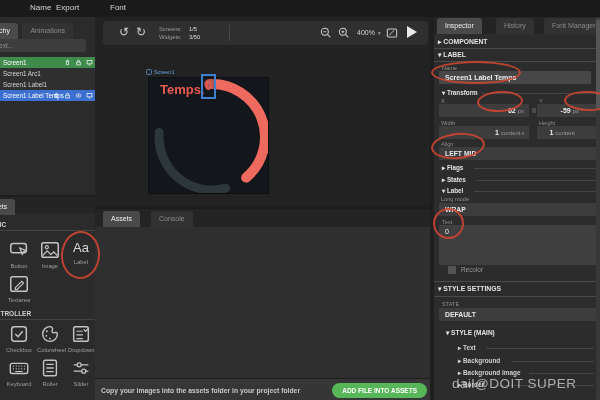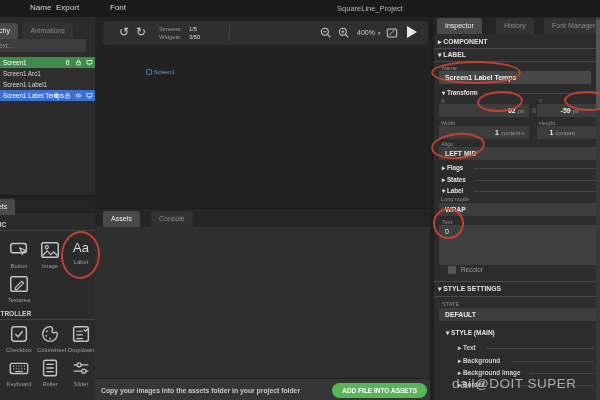--- a/index.html
+++ b/index.html
@@ -80,21 +80,20 @@
 </style>
 </head>
 <body>
 
 <div id="app">
 
   <div id="menubar" class="abs">
     <div class="abs menu-item" style="left:30px">Name</div>
     <div class="abs menu-item" style="left:56px">Export</div>
     <div class="abs menu-item" style="left:110px">Font</div>
-    <div class="abs" id="win-title">SquareLine_Project</div>
   </div>
 
   <div id="hier" class="abs">
     <div id="hier-tabs" class="abs">
       <span class="tab active">Hierarchy</span>
       <span class="tab inactive">Animations</span>
     </div>
     <div id="hier-filter" class="abs">Filter text...</div>
 
     <div class="abs hrow" style="top:40px; background:#3f8b4b; color:#fff;">
@@ -249,20 +248,30 @@
     </div>
     <div class="abs" id="play-btn" style="left:312px; top:9px;"></div>
 
     <div id="screen-tag" class="abs">
       <svg width="6" height="6" viewBox="0 0 10 10">
           <rect x="1" y="1" width="8" height="8" rx="1.5" stroke="#6aa2e8" stroke-width="1.2" fill="none"></rect>
         </svg>
       <span>Screen1</span>
     </div>
 
+    <div id="screen" class="abs">
+      <svg class="abs" style="left:0; top:0;" width="119" height="115" viewBox="0 0 119 115">
+        <path d="M 10.2 54.4 A 53 53 0 0 0 76.7 110.2" stroke="#2d3638" stroke-width="9" fill="none" stroke-linecap="round"></path>
+        <path d="M 60.2 6.1 A 53 53 0 0 1 97.1 99.6" stroke="#ee6a5f" stroke-width="10" fill="none" stroke-linecap="round"></path>
+      </svg>
+      <div id="temps-label" class="abs">Temps.</div>
+      <div id="sel-box" class="abs">
+        <div id="val-label" class="abs">0</div>
+      </div>
+    </div>
   </div>
 
   <div id="assets" class="abs">
     <div id="assets-tabstrip" class="abs">
       <span class="abs tab active" style="left:8px; top:2px;">Assets</span>
       <span class="abs tab inactive" style="left:56px; top:2px;">Console</span>
     </div>
     <div id="assets-footer" class="abs">
       <div id="assets-note" class="abs">Copy your images into the assets folder in your project folder</div>
       <div id="add-btn" class="abs">ADD FILE INTO ASSETS</div>

